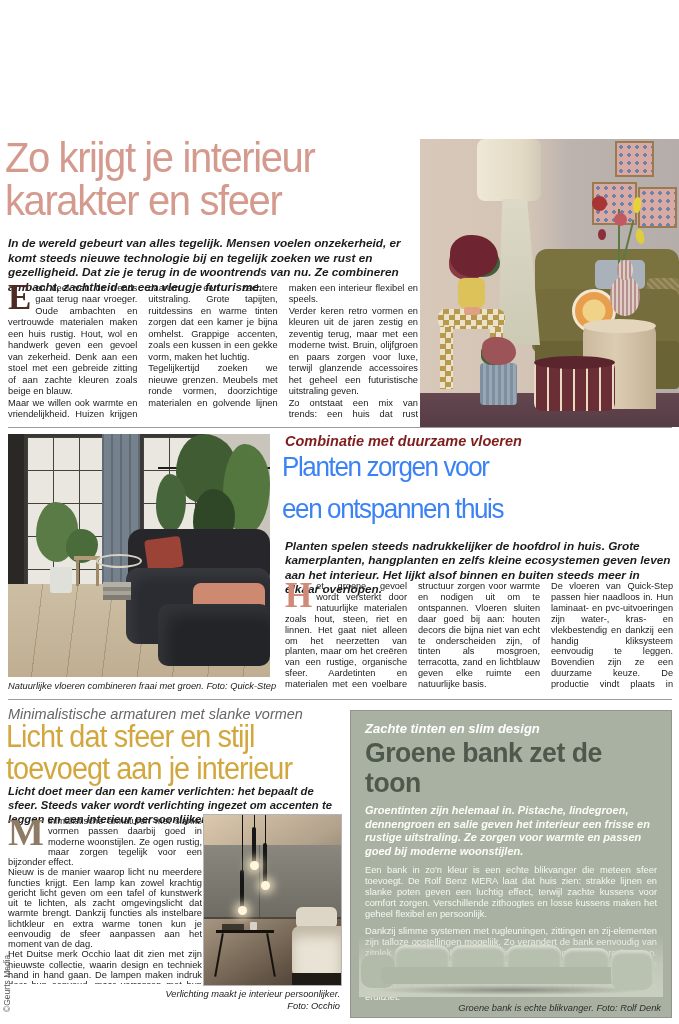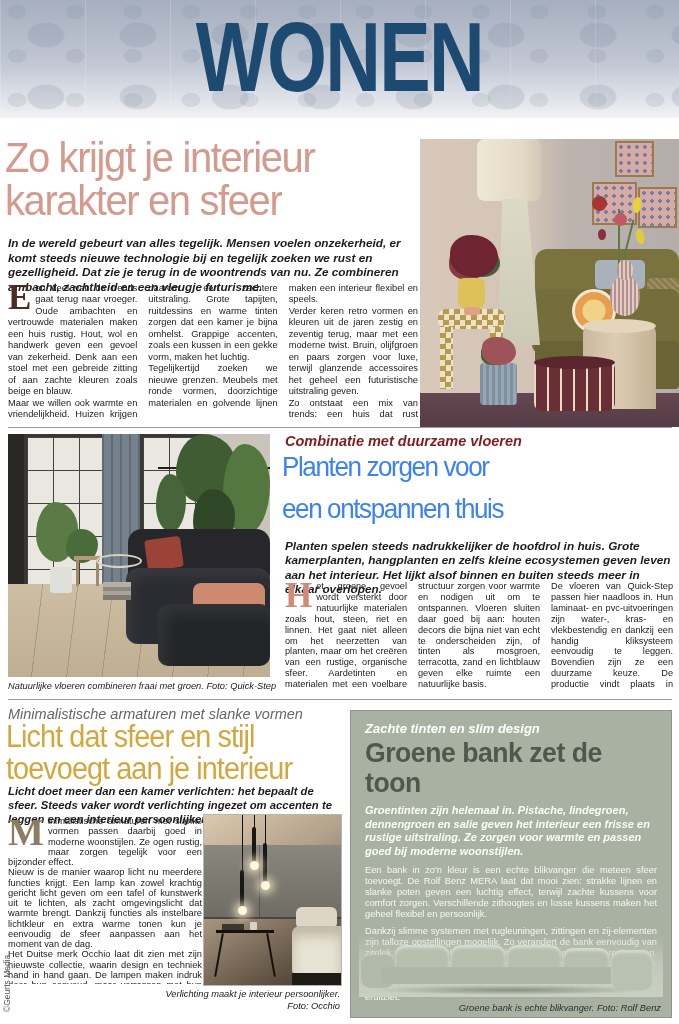--- a/index.html
+++ b/index.html
@@ -173,23 +173,20 @@
   .gb-pouf-l{left:2px;top:20px;width:34px;height:33px;border-radius:10px;background:#b2baa9;}
   .gb-pouf-r{left:252px;top:15px;width:42px;height:40px;border-radius:10px;background:#b9c1b0;
     box-shadow:inset 0 3px 3px rgba(255,255,255,.4);}
   .gb-caption{position:absolute;right:10px;bottom:4px;font-style:italic;font-size:9.3px;color:#2e2e2e;}
 </style>
 </head>
 <body>
 
 <div id="page">
 
-  <div class="masthead">
-    <h1>WONEN</h1>
-  </div>
 
   <div class="headline a1-headline"><span class="pre">Zo krijgt je interieur
 karakter en sfeer</span></div>
   <div class="intro a1-intro">In de wereld gebeurt van alles tegelijk. Mensen voelen onzekerheid, er komt steeds nieuwe technologie bij en tegelijk zoeken we rust en gezelligheid. Dat zie je terug in de woontrends van nu. Ze combineren ambacht, zachtheid en een vleugje futurisme.</div>
   <div class="cols a1-cols">
     <p><span class="dropcap">E</span><span>en deel van de trends gaat terug naar vroeger. Oude ambachten en vertrouwde materialen maken een huis rustig. Hout, wol en handwerk geven een gevoel van zekerheid. Denk aan een stoel met een gebreide zitting of aan zachte kleuren zoals beige en blauw.</span></p>
     <p>Maar we willen ook warmte en vriendelijkheid. Huizen krijgen daarom een zachtere uitstraling. Grote tapijten, ruitdessins en warme tinten zorgen dat een kamer je bijna omhelst. Grappige accenten, zoals een kussen in een gekke vorm, maken het luchtig.</p>
     <p>Tegelijkertijd zoeken we nieuwe grenzen. Meubels met ronde vormen, doorzichtige materialen en golvende lijnen maken een interieur flexibel en speels.</p>
     <p>Verder keren retro vormen en kleuren uit de jaren zestig en zeventig terug, maar met een moderne twist. Bruin, olijfgroen en paars zorgen voor luxe, terwijl glanzende accessoires het geheel een futuristische uitstraling geven.</p>
     <p>Zo ontstaat een mix van trends: een huis dat rust brengt, warmte geeft en toch nieuwsgierig vooruitkijkt.</p>
@@ -305,30 +302,30 @@
     <div class="ph p3-leg" style="left:14px;transform:rotate(10deg);"></div>
     <div class="ph p3-leg" style="left:66px;transform:rotate(-10deg);"></div>
   </div>
   <div class="abs cap a3-cap pre">Verlichting maakt je interieur persoonlijker.
 Foto: Occhio</div>
 
   <div class="greenbox">
     <p class="gb-kicker">Zachte tinten en slim design</p>
     <h2 class="gb-headline"><span>Groene bank zet de toon</span></h2>
     <p class="gb-intro">Groentinten zijn helemaal in. Pistache, lindegroen, dennengroen en salie geven het interieur een frisse en rustige uitstraling. Ze zorgen voor warmte en passen goed bij moderne woonstijlen.</p>
-    <p class="gb-body">Een bank in zo'n kleur is een echte blikvanger die meteen sfeer toevoegt. De Rolf Benz MERA laat dat mooi zien: strakke lijnen en slanke poten geven een luchtig effect, terwijl zachte kussens voor comfort zorgen. Verschillende zithoogtes en losse kussens maken het geheel flexibel en persoonlijk.</p>
+    <p class="gb-body">Een bank in zo'n kleur is een echte blikvanger die meteen sfeer toevoegt. De Rolf Benz MERA laat dat huis zien: strakke lijnen en slanke poten geven een luchtig effect, terwijl zachte kussens voor comfort zorgen. Verschillende zithoogtes en losse kussens maken het geheel flexibel en persoonlijk.</p>
     <p class="gb-body">Dankzij slimme systemen met rugleuningen, zittingen en zij-elementen zijn talloze opstellingen mogelijk. Zo verandert de bank eenvoudig van zitplek naar loungehoek en sluit het voetengedeelte precies aan. Daarmee is het niet alleen een stijlvolle eye-catcher, maar ook een ruimtebesparende oplossing. Met de combinatie van frisse groentinten, comfort en slimme functies laat dit ontwerp zien hoe modern wonen eruitziet.</p>
     <div class="gb-scene">
       <div class="ph gb-shadow"></div>
       <div class="ph gb-pouf-l"></div>
       <div class="ph gb-back" style="left:36px;"></div>
       <div class="ph gb-back" style="left:92px;"></div>
       <div class="ph gb-back" style="left:148px;"></div>
       <div class="ph gb-back" style="left:204px;top:13px;width:46px;"></div>
       <div class="ph gb-seat"></div>
       <div class="ph gb-pouf-r"></div>
     </div>
-    <div class="gb-caption">Groene bank is echte blikvanger. Foto: Rolf Benz</div>
+    <div class="gb-caption">Groene bank is echte blikvanger. Foto: Rolf Denk</div>
   </div>
 
   <div class="copyright">©Geurts Media</div>
 
 </div>
 
 </body></html>

